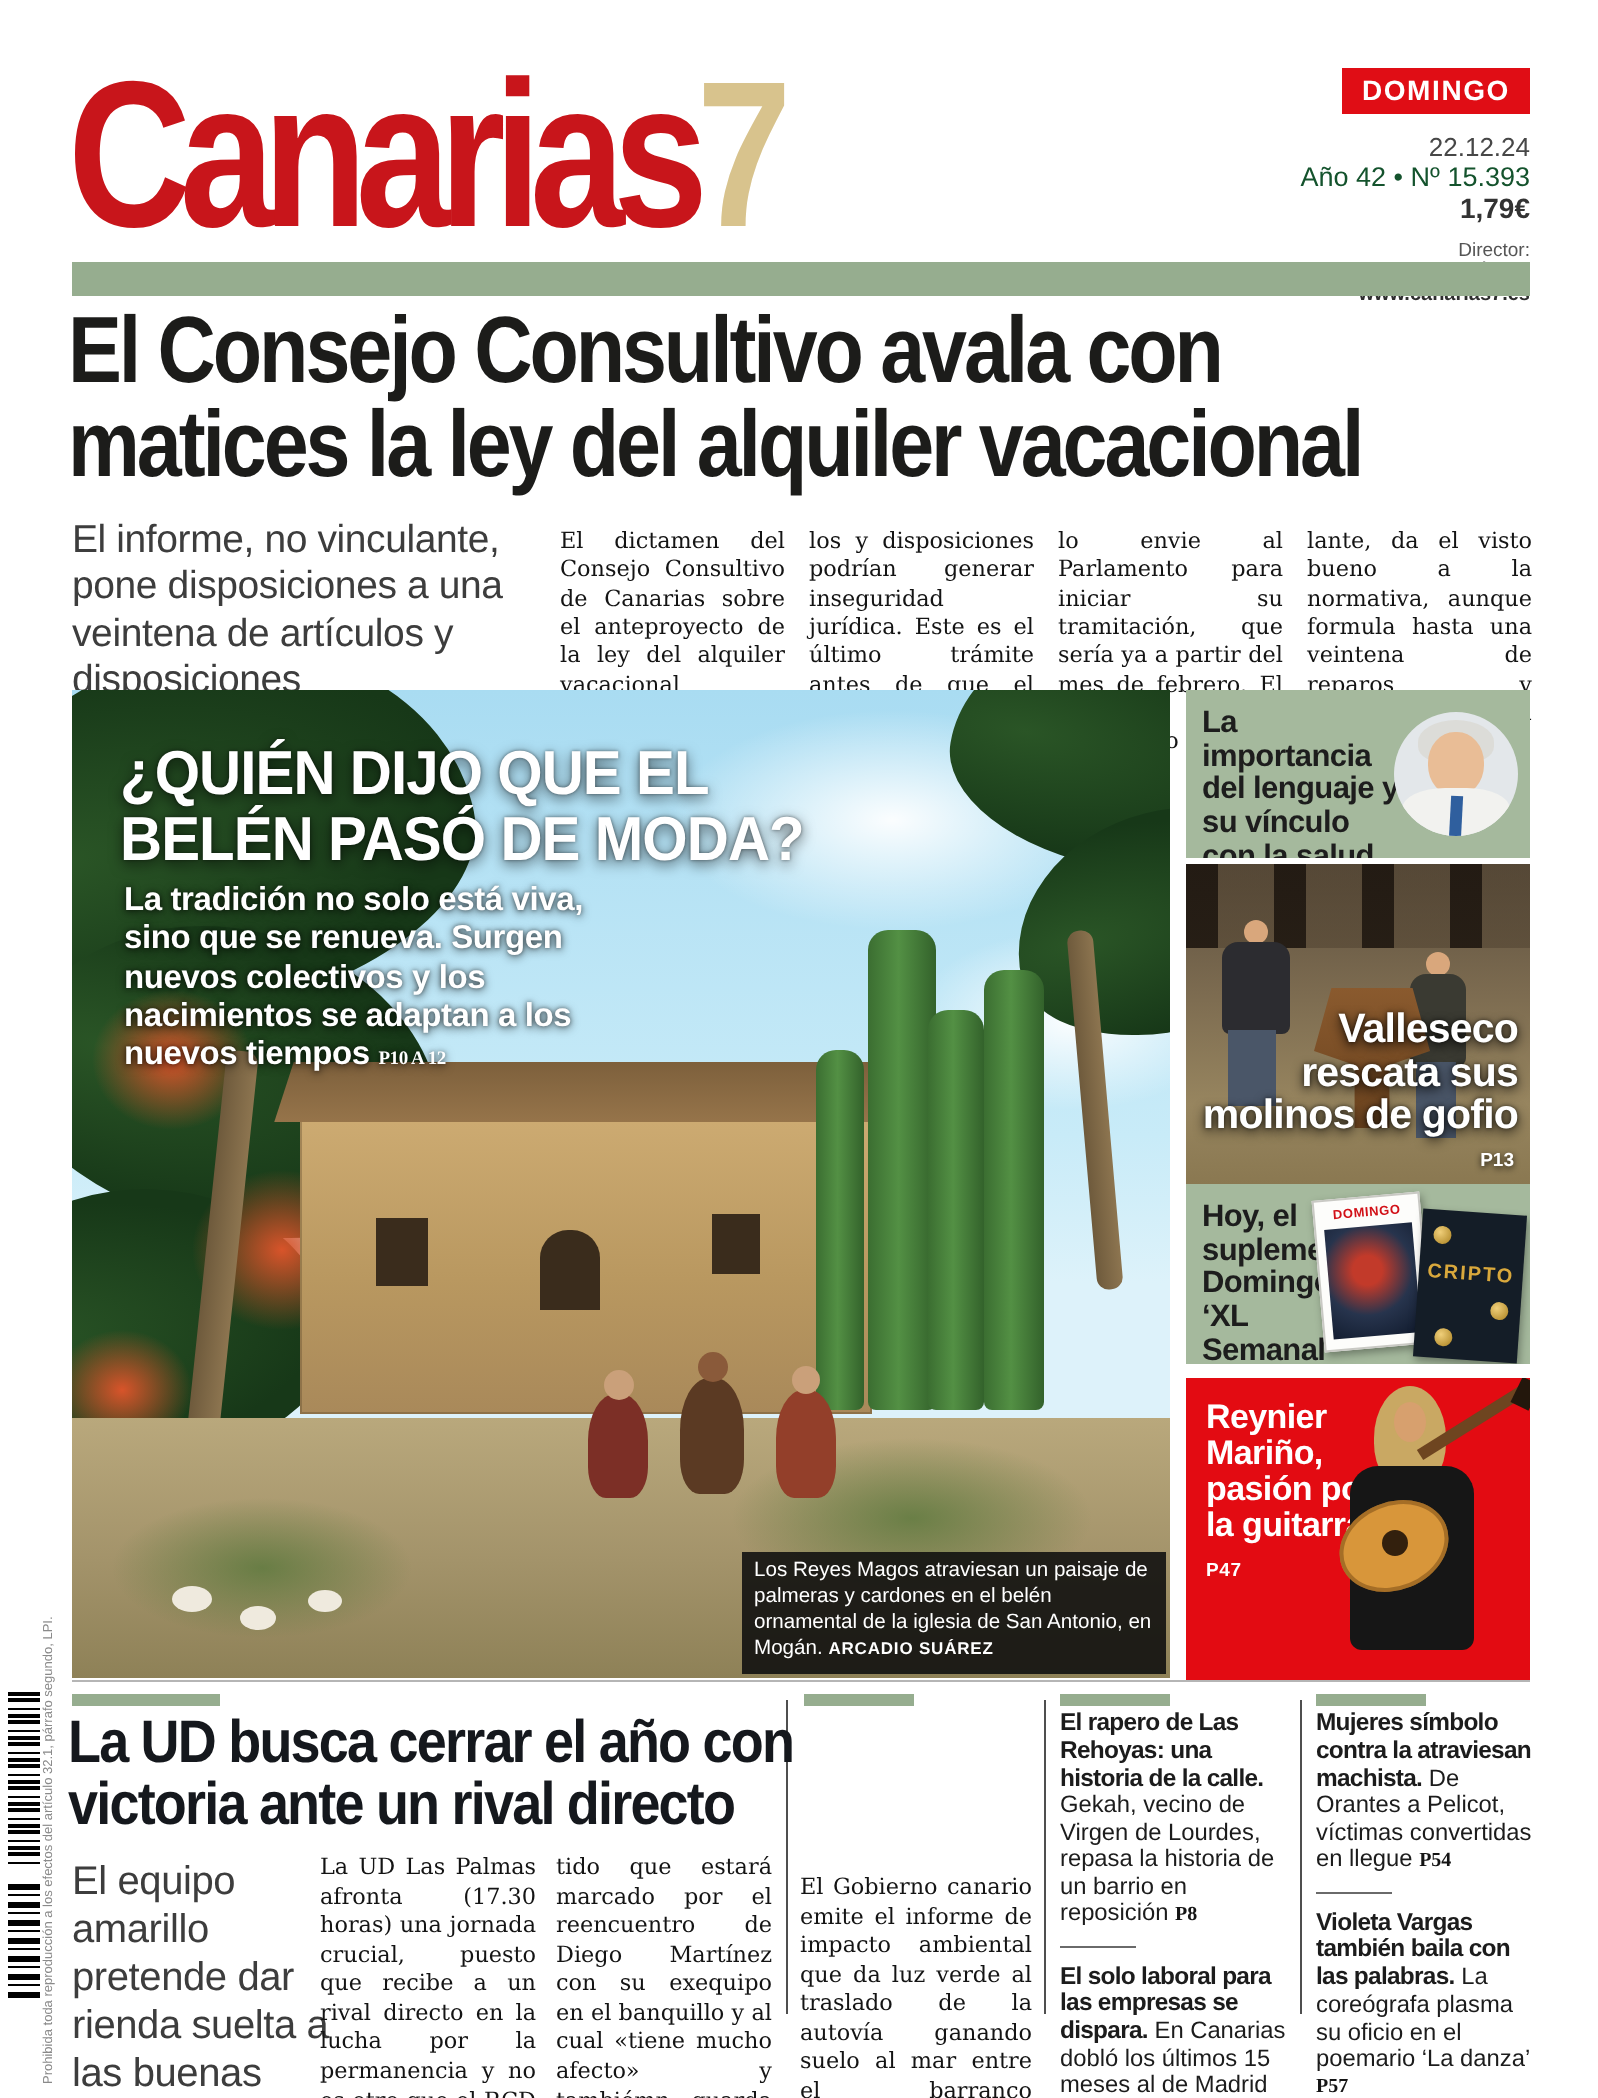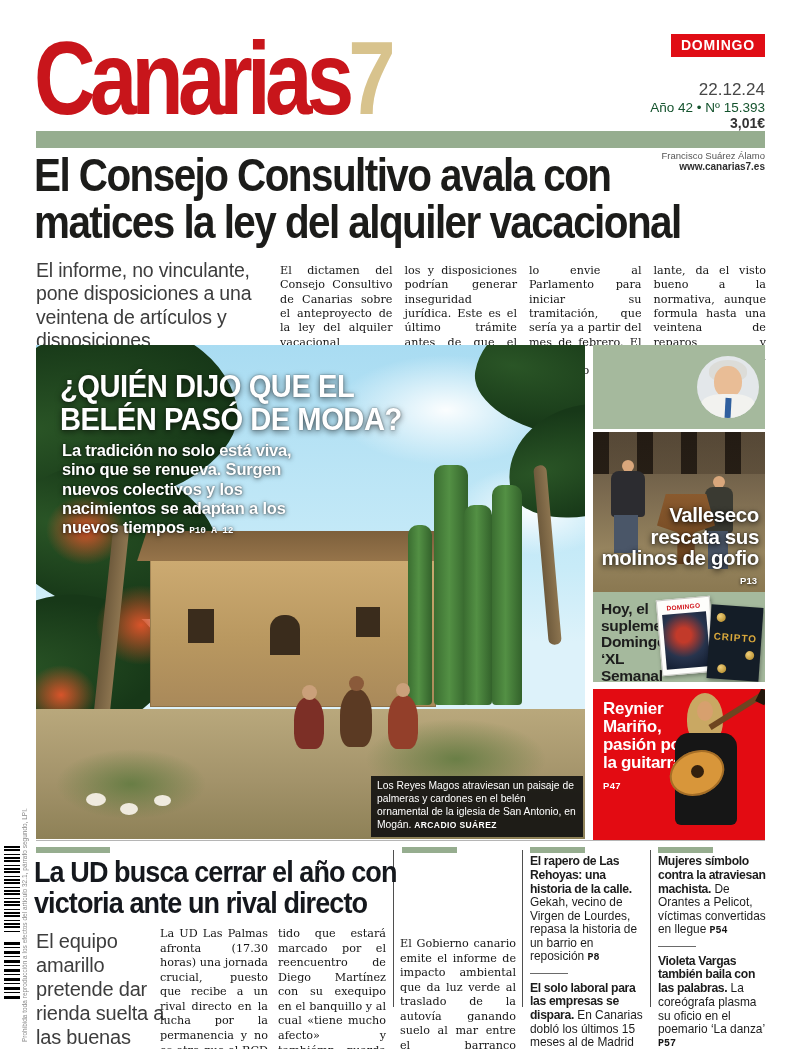--- a/index.html
+++ b/index.html
@@ -6,38 +6,38 @@
   body { background:#e8e8e8; font-family:"Liberation Sans", sans-serif; }
   #page { position:relative; width:799px; height:1049px; background:#ffffff; margin:0 auto; overflow:hidden; }
 
   
   .logo { position:absolute; left:34px; top:26px; font-weight:700; font-size:104px; line-height:1;
           letter-spacing:-7px; color:#c8151b; transform:scaleX(0.82); transform-origin:left top; white-space:nowrap; }
   .logo .seven { color:#d8c38d; }
   .mast-right { position:absolute; right:34px; top:34px; text-align:right; }
   .day-badge { display:inline-block; background:#e00d15; color:#fff; font-weight:700; font-size:14px;
                letter-spacing:0.8px; padding:3px 10px 4px; }
-  .mast-date { margin-top:23px; font-size:17px; color:#474747; }
+  .mast-date { margin-top:9px; font-size:13px; color:#474747; }
   .mast-edition { font-size:13.5px; color:#14532d; }
   .mast-price { font-size:14px; font-weight:700; color:#333; }
   .mast-director-label { margin-top:8px; font-size:9.5px; color:#555; }
   .mast-director { font-size:9.5px; color:#555; }
   .mast-web { font-size:10px; font-weight:700; color:#2e2e2e; }
   .green-bar { position:absolute; left:36px; top:131px; width:729px; height:17px; background:#96ad8f; }
 
   
   .lead-headline { position:absolute; left:34px; top:152px; width:860px; font-size:47px; font-weight:700;
                    line-height:0.99; letter-spacing:-1.8px; color:#1c1c1a; transform:scaleX(0.86);
                    transform-origin:left top; white-space:pre-line; }
   .lead-subhead { position:absolute; left:36px; top:259px; width:238px; font-size:19.5px; line-height:1.2;
                   color:#3d3d3d; letter-spacing:-0.2px; }
   .lead-cols { position:absolute; left:280px; top:264px; width:486px; display:flex; gap:12px;
                font-family:"DejaVu Serif", serif; font-size:11.2px; line-height:1.28; color:#141414; text-align:justify; }
   .lead-cols > div { flex:1; }
-  .pref { font-family:Liberation Mono, monospace; font-weight:700; font-size:10px; color:#141414; }
+  .pref { font-family:Liberation Serif, serif; font-weight:700; font-size:10px; color:#141414; }
 
   
   .photo-main { position:absolute; left:36px; top:345px; width:549px; height:494px; overflow:hidden;
                 background:linear-gradient(#a9dcf2 0%, #c8ebf8 45%, #ddf2fa 60%); }
   .art { position:absolute; pointer-events:none; }
   .cloud { background:radial-gradient(closest-side, rgba(255,255,255,0.95), rgba(255,255,255,0)); border-radius:50%; }
   .frond { background:radial-gradient(ellipse at 20% 50%, #2a5526, #173818 70%); border-radius:50% 50% 50% 50%/60% 60% 40% 40%; }
   .flower { background:radial-gradient(closest-side, #d8542a, rgba(200,60,30,0)); border-radius:50%; }
   .trunk { background:linear-gradient(90deg,#6e5a3c,#8d7550); border-radius:6px; }
   .house { position:absolute; left:114px; top:212px; width:286px; height:150px;
@@ -152,21 +152,21 @@
 <body>
 
 <div id="page">
 
   <div class="logo"><span>Canarias</span><span class="seven">7</span></div>
 
   <div class="mast-right">
     <span class="day-badge">DOMINGO</span>
     <div class="mast-date">22.12.24</div>
     <div class="mast-edition">Año 42 • Nº 15.393</div>
-    <div class="mast-price">3,01€</div>
+    <div class="mast-price">1,79€</div>
     <div class="mast-director-label">Director:</div>
     <div class="mast-director">Francisco Suárez Álamo</div>
     <div class="mast-web">www.canarias7.es</div>
   </div>
 
   <div class="green-bar"></div>
 
   <div class="lead-headline">El Consejo Consultivo avala con
 matices la ley del alquiler vacacional</div>
   <div class="lead-subhead">El informe, no vinculante, pone disposiciones a una veintena de artículos y disposiciones</div>
@@ -219,20 +219,21 @@
     <div class="art sheep" style="left:84px; top:458px; width:18px; height:12px;"></div>
     <div class="art sheep" style="left:118px; top:450px; width:17px; height:11px;"></div>
 
     <div class="photo-headline">¿QUIÉN DIJO QUE EL
 BELÉN PASÓ DE MODA?</div>
     <div class="photo-stand"><span>La tradición no solo está viva, sino que se renueva. Surgen nuevos colectivos y los nacimientos se adaptan a los nuevos tiempos</span> <span class="pref">P10 A 12</span></div>
     <div class="photo-caption"><span>Los Reyes Magos atraviesan un paisaje de palmeras y cardones en el belén ornamental de la iglesia de San Antonio, en Mogán.</span> <span class="caption-credit">ARCADIO SUÁREZ</span></div>
   </div>
 
   <div class="sb sb-green sb-health">
+    <div class="sb-title"><span>La importancia del lenguaje y su vínculo con la salud</span> </div>
     <div class="portrait">
       <div class="hair"></div>
       <div class="face"></div>
       <div class="suit"></div>
       <div class="tie"></div>
     </div>
   </div>
 
   <div class="sb sb-molinos">
     <div class="beams"></div>

